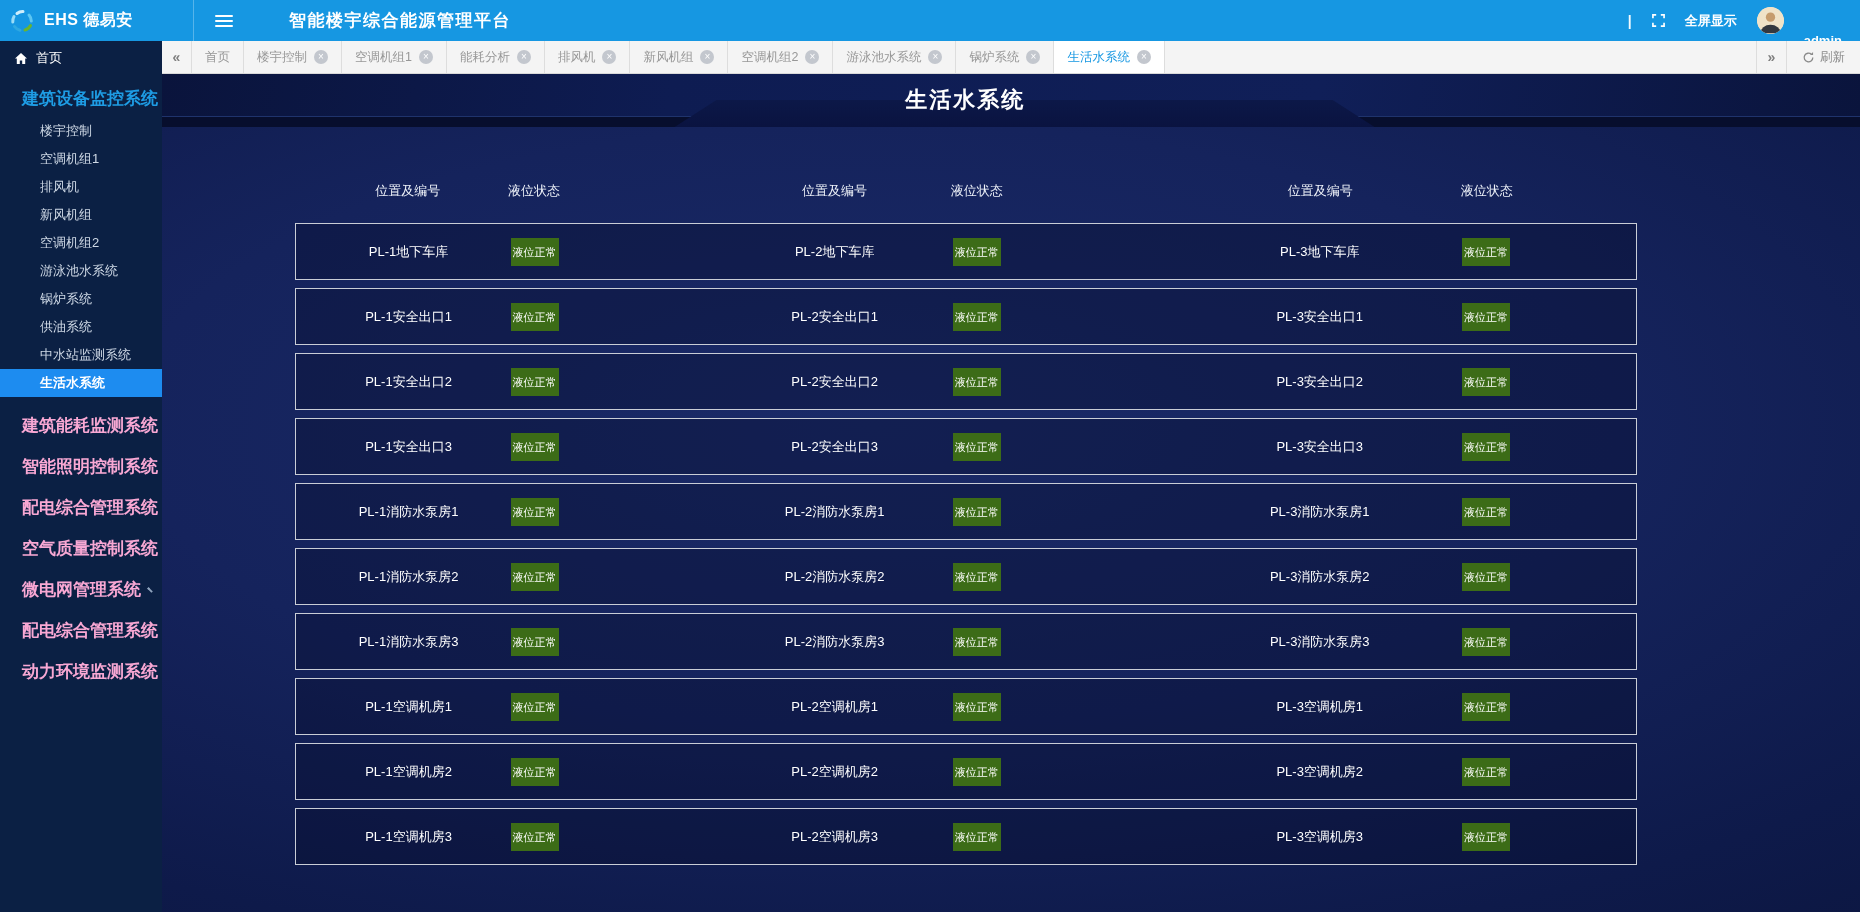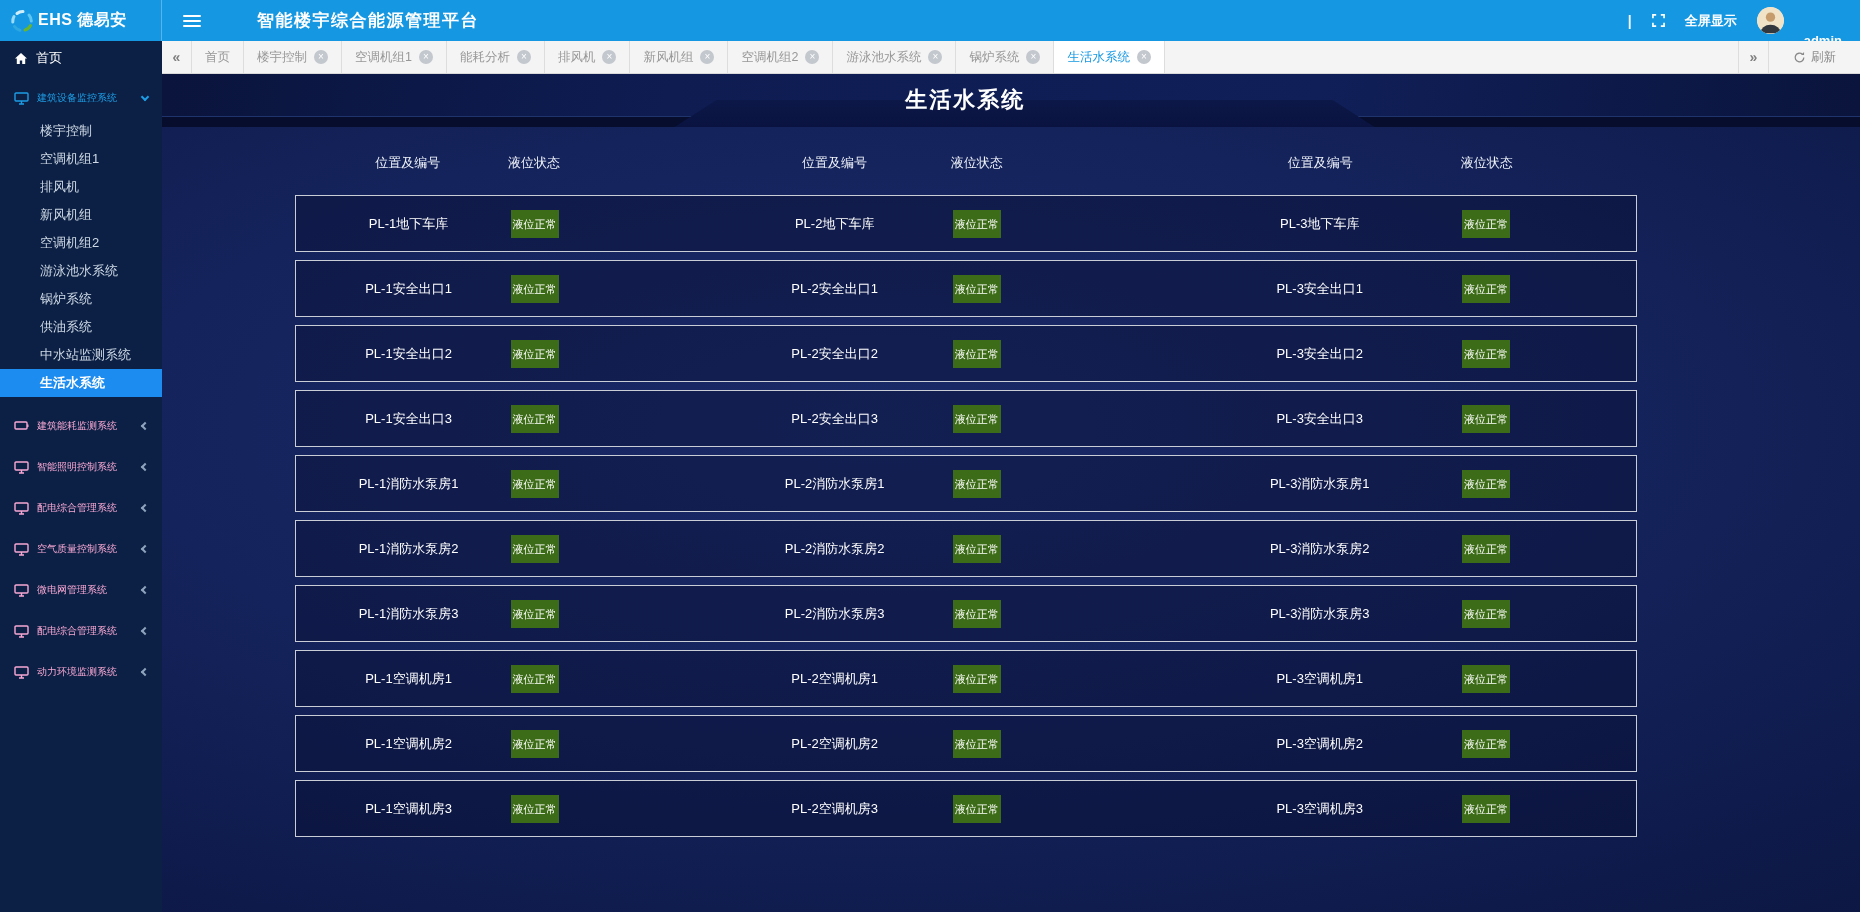--- a/index.html
+++ b/index.html
@@ -2,40 +2,40 @@
 <html><head>
 <meta charset="utf-8">
 <style>
   * { margin:0; padding:0; box-sizing:border-box; }
   html,body { width:1860px; height:912px; overflow:hidden; background:#0a1338;
               font-family:"Liberation Sans","DejaVu Sans",sans-serif; }
   .app { width:1860px; height:912px; display:flex; flex-direction:column; }
 
   
   .topbar { height:41px; background:#1697e2; display:flex; align-items:center; color:#fff; flex:0 0 41px; }
-  .logo { width:162px; height:100%; display:flex; align-items:center; gap:4px; padding-left:10px;
+  .logo { width:194px; height:100%; display:flex; align-items:center; gap:10px; padding-left:10px;
           border-right:1px solid rgba(255,255,255,.28); }
   .logo-mark { width:24px; height:24px; }
   .logo-text { font-size:16px; font-weight:700; letter-spacing:.5px; white-space:nowrap; }
   .hamburger { margin-left:21px; width:18px; display:flex; flex-direction:column; gap:3px; cursor:pointer; }
   .hamburger i { display:block; height:2px; background:#fff; border-radius:1px; }
   .app-title { margin-left:56px; font-size:17px; font-weight:700; letter-spacing:1.5px; }
   .top-right { margin-left:auto; display:flex; align-items:center; gap:20px; padding-right:18px; }
   .top-divider { font-size:14px; color:rgba(255,255,255,.95); font-weight:700; }
   .fullscreen { display:flex; align-items:center; gap:20px; font-size:13px; font-weight:700; cursor:pointer; }
   .avatar { width:27px; height:27px; border-radius:50%; overflow:hidden; background:#f2e6cf; flex:0 0 27px; }
   .username { font-size:13px; font-weight:700;margin-top:40px; }
 
   
   .body { flex:1; display:flex; min-height:0; }
 
   
   .sidebar { width:162px; flex:0 0 162px; background:#0b2044; color:#dde5ef; overflow:hidden; }
   .side-home { height:34px; display:flex; align-items:center; gap:8px; padding:0 14px; font-size:13px; color:#fff; cursor:pointer; }
-  .side-group { height:34px; display:flex; align-items:center; gap:8px; padding:0 14px; font-size:10px; font-weight:400; cursor:pointer; }
+  .side-group { height:34px; display:flex; align-items:center; gap:8px; padding:0 14px; font-size:17px; font-weight:700; cursor:pointer; }
   .side-group.expanded { color:#1e9ce4; margin-top:6px; }
   .side-group .glabel { flex:1; white-space:nowrap; }
   .chev { display:inline-block; width:6px; height:6px; border:solid currentColor; border-width:0 2px 2px 0; }
   .chev.down { transform:rotate(45deg); margin-top:-3px; }
   .chev.left { transform:rotate(135deg); color:#8fa3bd; }
   .side-children { padding-top:2px; }
   .schild { padding-left:40px; height:28px; line-height:28px; font-size:13px; color:#cfd9e6; cursor:pointer; white-space:nowrap; }
   .schild.two-line { height:46px; line-height:20px; padding-top:3px; padding-right:2px; font-size:12px; white-space:normal; }
   .schild.active { background:#1d8cf0; color:#fff; font-weight:700; }
   .side-collapsed { margin-top:8px; }
@@ -48,42 +48,42 @@
   .tabbar { height:33px; flex:0 0 33px; background:#f4f4f4; display:flex; align-items:stretch;
             border-bottom:1px solid #d9d9d9; font-size:12.5px; color:#979797; }
   .tab-scroll { width:30px; display:flex; align-items:center; justify-content:center; color:#7f7f7f;
                 font-size:14px; font-weight:700; cursor:pointer; border-right:1px solid #ddd; }
   .tab-scroll.right { border-right:none; border-left:1px solid #ddd; }
   .tab { display:flex; align-items:center; gap:7px; padding:0 13px; border-right:1px solid #ddd; cursor:pointer; white-space:nowrap; }
   .tab.active { background:#fff; color:#1697e2; }
   .tab-close { width:14px; height:14px; border-radius:50%; background:#c3c7ce; color:#fff;
                font-size:10px; line-height:14px; text-align:center; cursor:pointer; }
   .tab-spacer { flex:1; }
-  .tab-refresh { display:flex; align-items:center; gap:5px; padding:0 24px; border-left:1px solid #ddd; cursor:pointer; color:#8a8a8a; }
+  .tab-refresh { display:flex; align-items:center; gap:5px; padding:0 15px; border-left:1px solid #ddd; cursor:pointer; color:#8a8a8a; }
 
   
   .content { flex:1; min-height:0; position:relative; overflow:hidden;
     background:radial-gradient(115% 95% at 42% 42%, #1a2a68 0%, #15235c 38%, #0e1a4a 68%, #0a1338 100%); }
 
   
   .banner { position:relative; height:53px;
     background:linear-gradient(100deg,#0a143c 0%, #0e1c52 30%, #101f58 68%, #0a143c 100%); }
   .strip { position:absolute; bottom:0; height:11px; background:#070e2d; border-top:1px solid rgba(90,140,255,.30); }
   .strip.left  { left:0; width:37%; clip-path:polygon(0 0, calc(100% - 14px) 0, 100% 100%, 0 100%); }
   .strip.right { right:0; width:37%; clip-path:polygon(14px 0, 100% 0, 100% 100%, 0 100%); }
   .trap { position:absolute; bottom:0; left:50.8%; transform:translateX(-50%); width:700px; height:27px;
     background:linear-gradient(180deg,#0c1848,#0a1340);
     clip-path:polygon(6% 0, 94% 0, 100% 100%, 0 100%);
     filter:drop-shadow(0 0 1px rgba(90,150,255,.45)); }
   .page-title { position:absolute; left:47.3%; top:50%; transform:translate(-50%,-52%);
     color:#fff; font-size:22px; font-weight:700; letter-spacing:2px; white-space:nowrap; }
 
   
   .wtable { position:relative; margin-left:133px; width:1342px; }
-  .thead { position:relative; margin-top:20px; height:32px; margin-bottom:16px; }
+  .thead { position:relative; margin-top:48px; height:32px; margin-bottom:16px; }
   .thead span { position:absolute; top:50%; transform:translate(-50%,-50%); color:#eef2f9; font-size:13px; white-space:nowrap; }
   .trow { position:relative; height:57px; margin-bottom:8px; border:1px solid #c9cdd6; background:rgba(6,12,40,.35); }
   .cl { position:absolute; top:50%; transform:translate(-50%,-50%); color:#fff; font-size:13px; white-space:nowrap; }
   .badge { position:absolute; top:50%; transform:translate(-50%,-50%); width:48px; height:28px; line-height:28px;
            text-align:center; background:#3c6c17; color:#fff; font-size:11px; white-space:nowrap; }
   .p1 { left:8.4%; }  .p2 { left:17.8%; }
   .p3 { left:40.2%; } .p4 { left:50.8%; }
   .p5 { left:76.4%; } .p6 { left:88.8%; }
 
   svg { display:block; }

